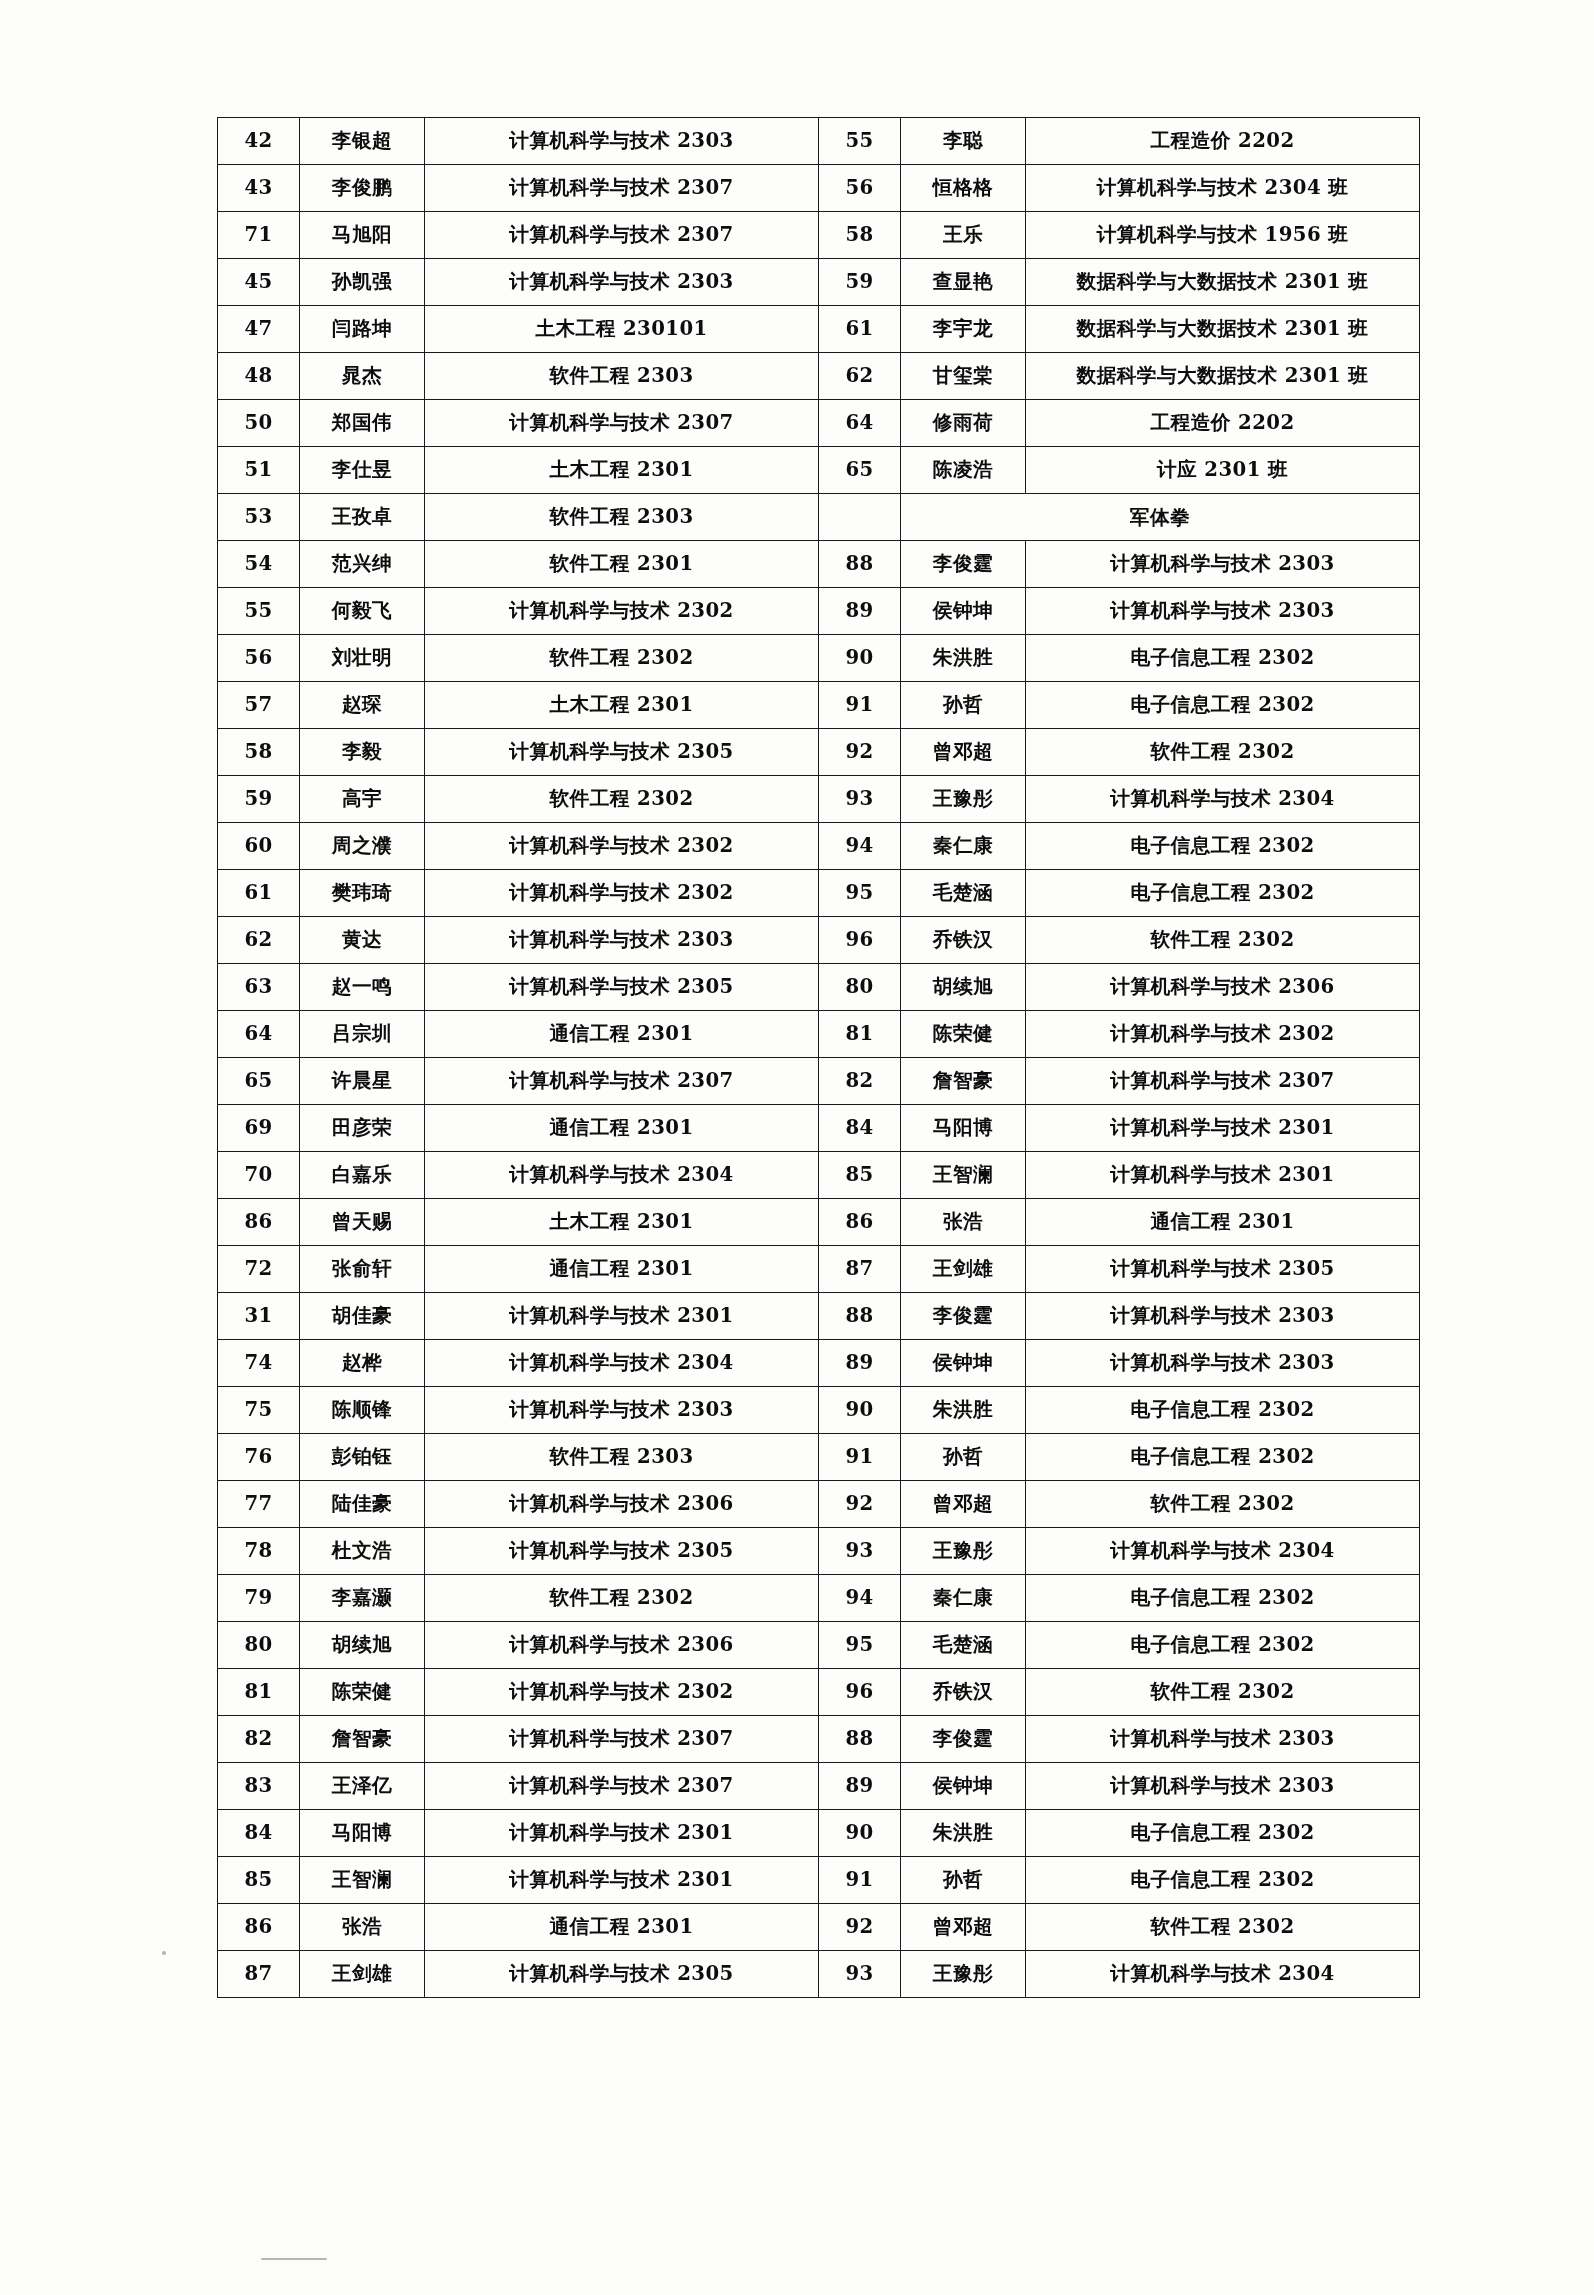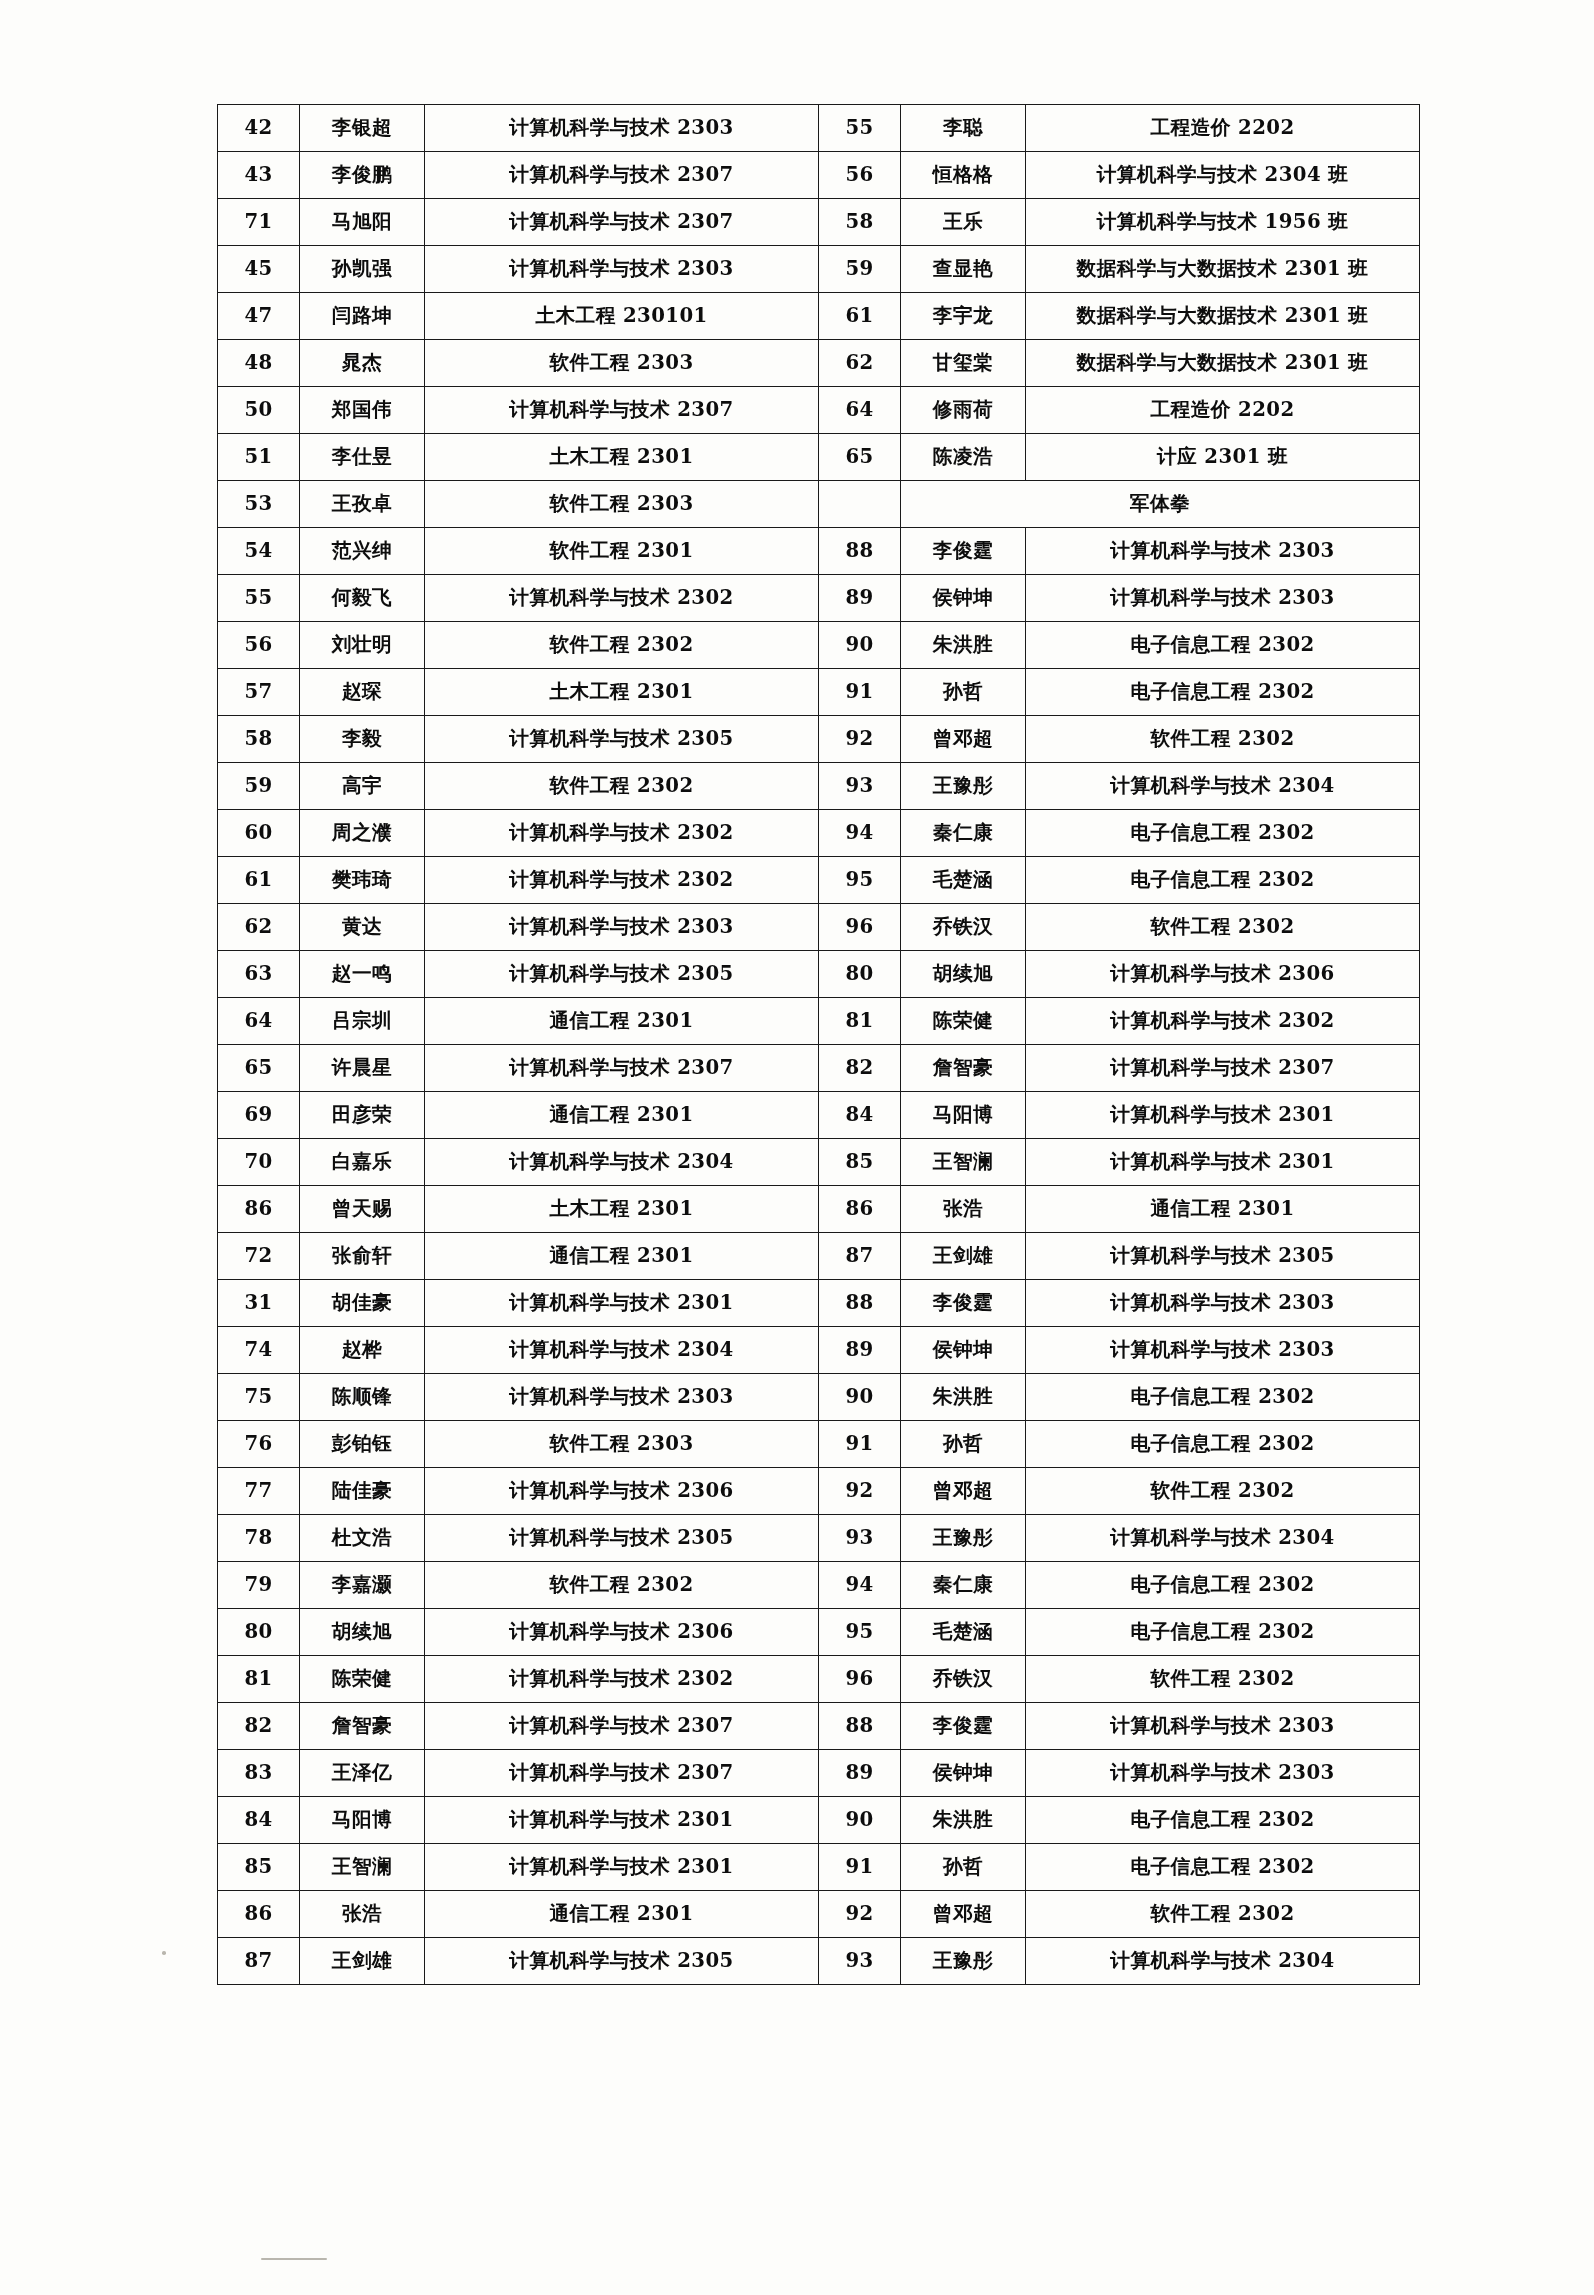--- a/index.html
+++ b/index.html
@@ -19,21 +19,21 @@
     position: absolute;
     left: 0;
     top: 0;
     width: 1594px;
     height: 2295px;
     background: #fdfdfb;
   }
   .sheet {
     position: absolute;
     left: 195px;
-    top: 104px;
+    top: 117px;
     width: 1203px;
     padding-left: 22px;
   }
   table.roster {
     border-collapse: collapse;
     width: 1203px;
     table-layout: fixed;
   }
   table.roster td {
     border: 1.5px solid #1a1a1a;
@@ -51,20 +51,21 @@
   col.c-num   { width: 82px; }
   col.c-name  { width: 125px; }
   col.c-major { width: 394px; }
   td.num { font-size: 19.7px; }
   td.name { font-size: 20.4px; }
   td.major { font-size: 20.4px; }
   td.section-title {
     font-size: 21px;
     font-weight: 700;
     letter-spacing: 2.9px;
+    font-family: Liberation Serif, serif;
   }
   .empty-cell {
     border-top: none !important;
     border-bottom: none !important;
     border-left: none !important;
     border-right: none !important;
   }
   .speck {
     position: absolute;
     background: #b9b6ae;

